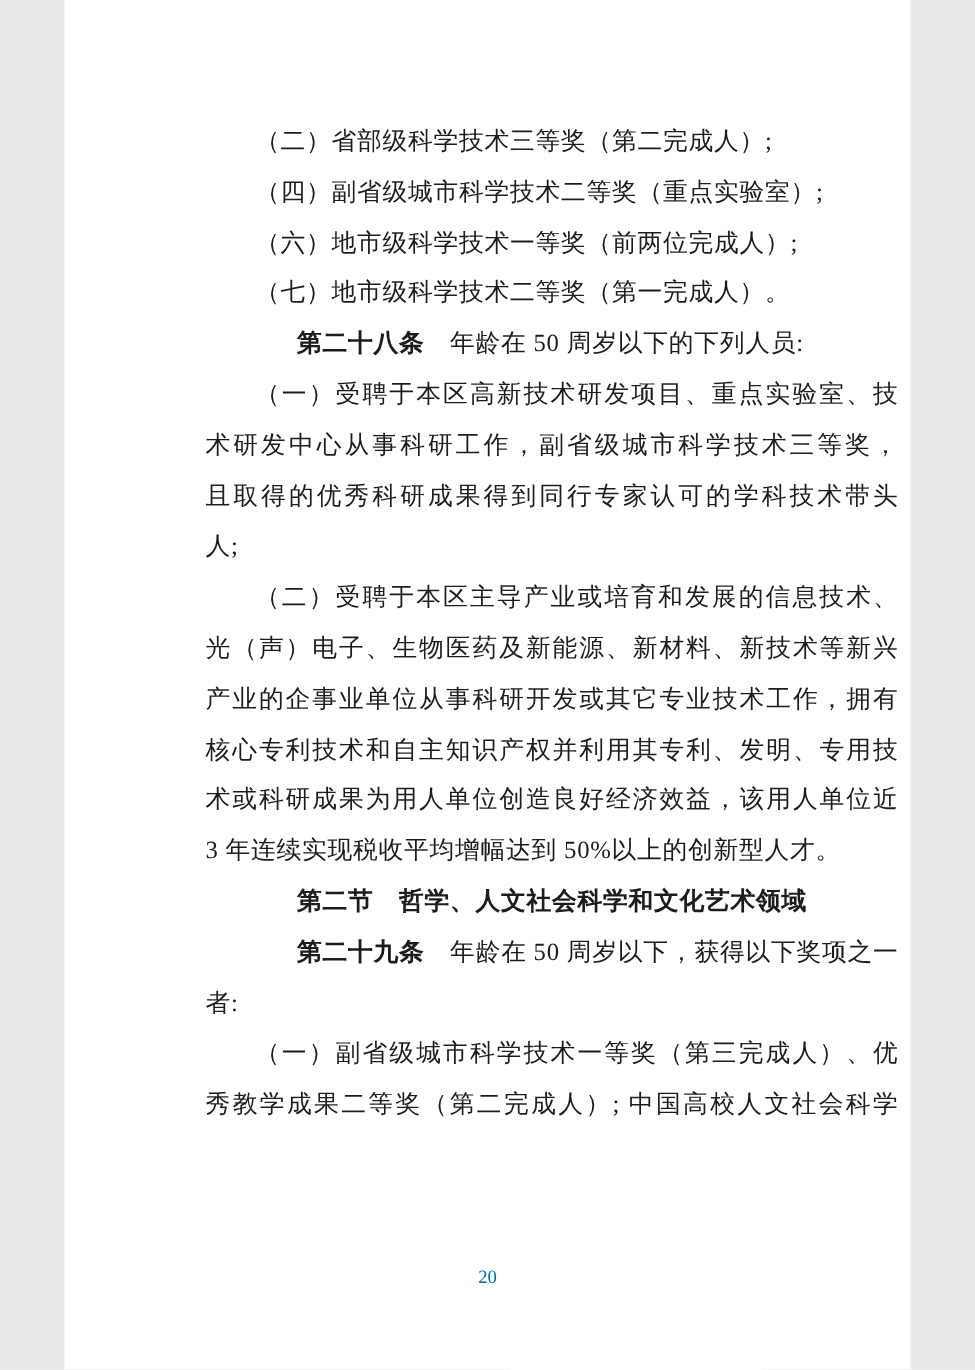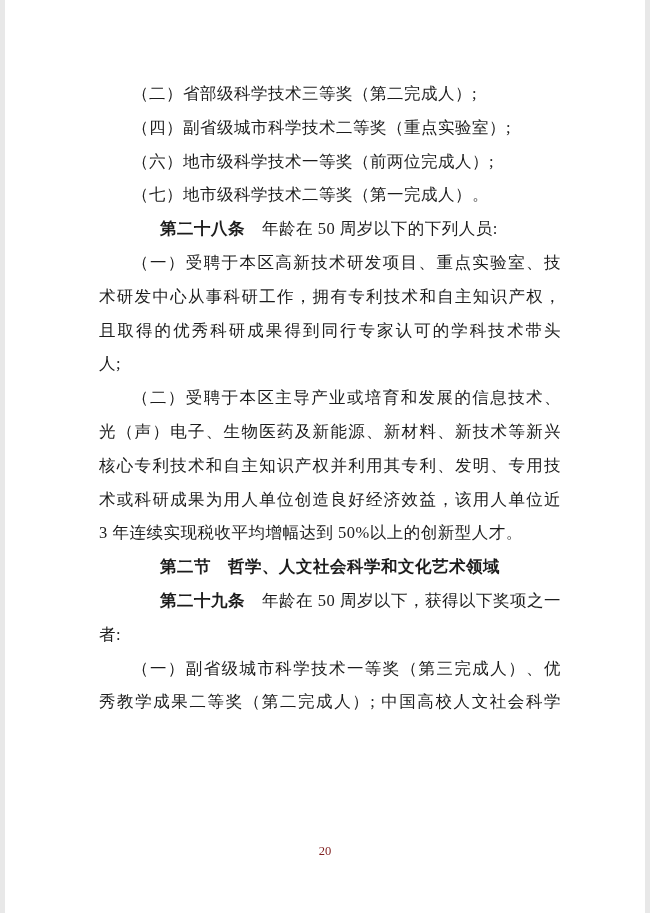--- a/index.html
+++ b/index.html
@@ -1,18 +1,18 @@
 <!DOCTYPE html>
 <html><head>
 <meta charset="utf-8">
 <style>
   html, body { margin: 0; padding: 0; background: #e8e8e8; }
   .page {
     position: relative;
-    width: 640px;
+    width: 564px;
     height: 913px;
     margin: 0 auto;
     background: #ffffff;
     color: #1c1c1c;
     font-family: "Liberation Serif", "DejaVu Serif", serif;
     overflow: hidden;
   }
   .textblock {
     position: absolute;
     left: 94px;
@@ -32,39 +32,40 @@
     text-justify: inter-character;
   }
   .line b { font-weight: bold; letter-spacing: 0.5px; margin-left: 28px; }
   .pagenum {
     position: absolute;
     left: 0;
     top: 844px;
     width: 100%;
     text-align: center;
     font-size: 12.5px;
-    color: #7f1d1d;
+    color: #0369a1;
   }
 </style>
 </head>
 <body>
 
 <div class="page">
   <div class="textblock">
     <div class="line indent"><span>（二）省部级科学技术三等奖（第二完成人）;</span></div>
     <div class="line indent"><span>（四）副省级城市科学技术二等奖（重点实验室）;</span></div>
     <div class="line indent"><span>（六）地市级科学技术一等奖（前两位完成人）;</span></div>
     <div class="line indent"><span>（七）地市级科学技术二等奖（第一完成人）。</span></div>
     <div class="line indent"><b>第二十八条</b><span>　年龄在 50 周岁以下的下列人员:</span></div>
     <div class="line indent stretch"><span>（一）受聘于本区高新技术研发项目、重点实验室、技</span></div>
-    <div class="line stretch"><span>术研发中心从事科研工作，拥有专利技术和自主知识产权，</span></div>
+    <div class="line stretch"><span>术研发中心从事科研工作，副省级城市科学技术三等奖，</span></div>
     <div class="line stretch"><span>且取得的优秀科研成果得到同行专家认可的学科技术带头</span></div>
     <div class="line"><span>人;</span></div>
     <div class="line indent stretch"><span>（二）受聘于本区主导产业或培育和发展的信息技术、</span></div>
     <div class="line stretch"><span>光（声）电子、生物医药及新能源、新材料、新技术等新兴</span></div>
+    <div class="line stretch"><span>产业的企事业单位从事科研开发或其它专业技术工作，拥有</span></div>
     <div class="line stretch"><span>核心专利技术和自主知识产权并利用其专利、发明、专用技</span></div>
     <div class="line stretch"><span>术或科研成果为用人单位创造良好经济效益，该用人单位近</span></div>
     <div class="line"><span>3 年连续实现税收平均增幅达到 50%以上的创新型人才。</span></div>
     <div class="line indent"><b>第二节　哲学、人文社会科学和文化艺术领域</b></div>
     <div class="line indent stretch"><b>第二十九条</b><span>　年龄在 50 周岁以下，获得以下奖项之一</span></div>
     <div class="line"><span>者:</span></div>
     <div class="line indent stretch"><span>（一）副省级城市科学技术一等奖（第三完成人）、优</span></div>
     <div class="line stretch"><span>秀教学成果二等奖（第二完成人）; 中国高校人文社会科学</span></div>
   </div>
   <div class="pagenum">20</div>

